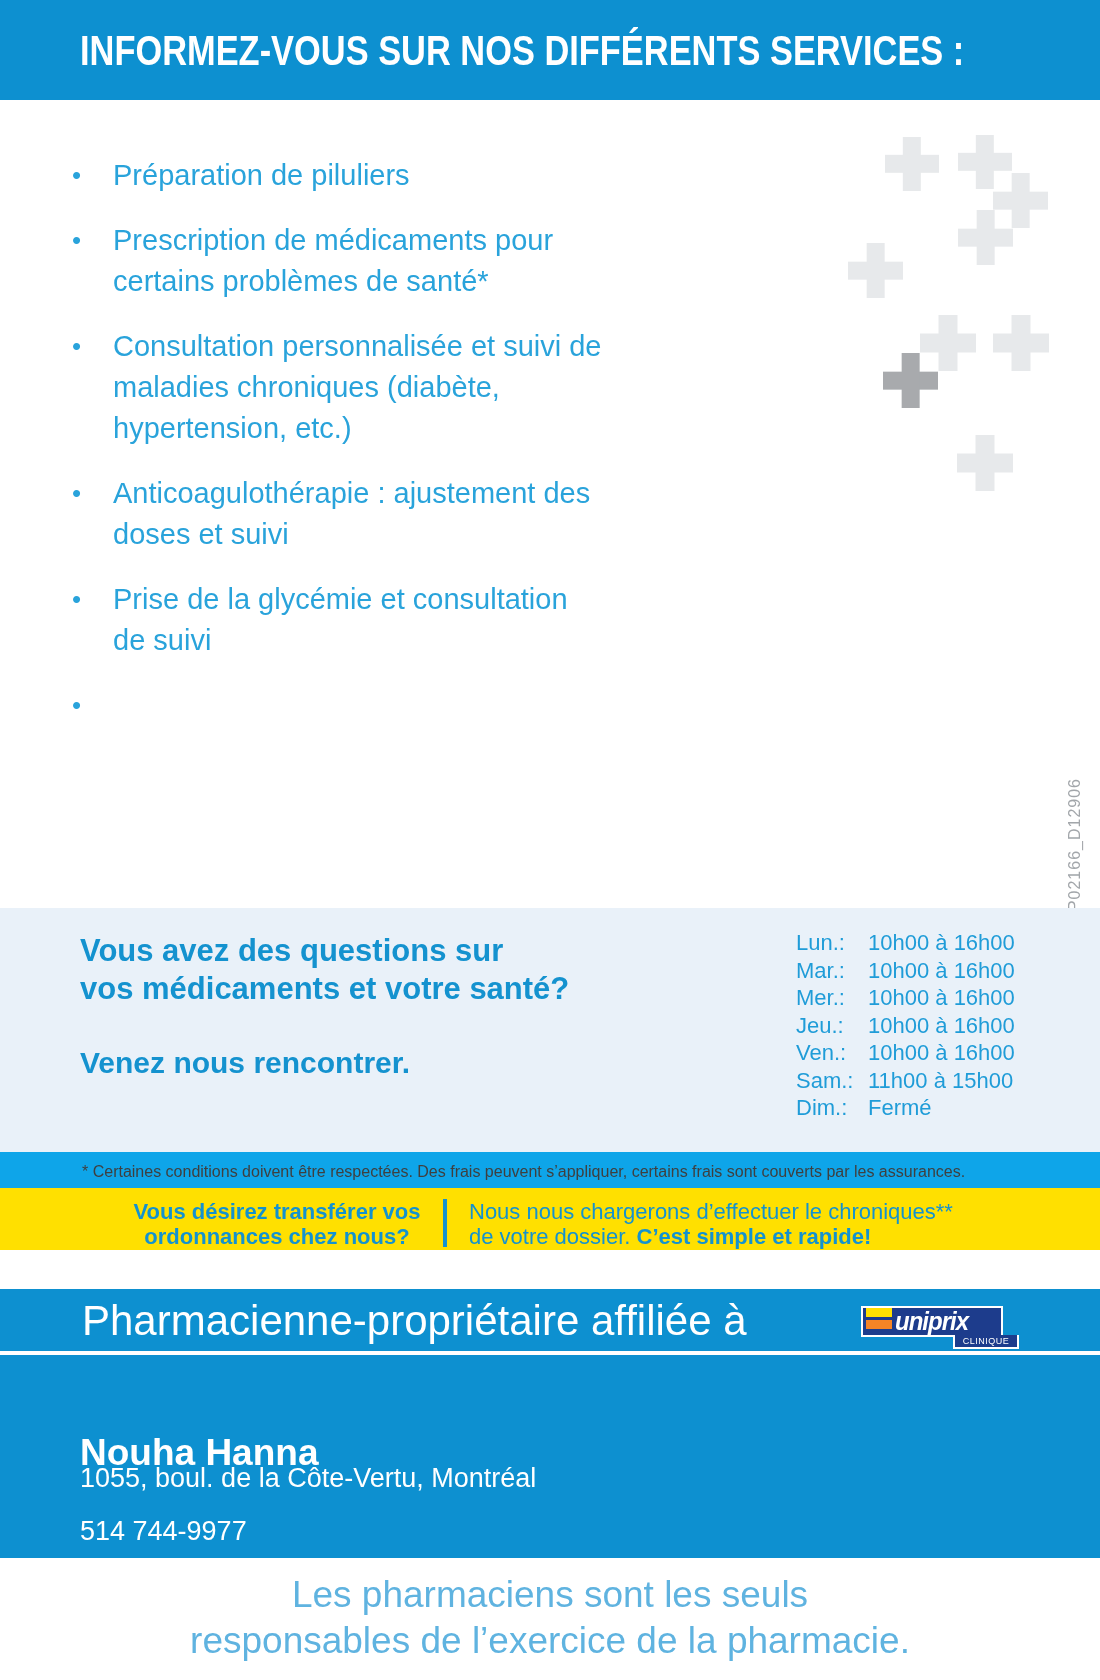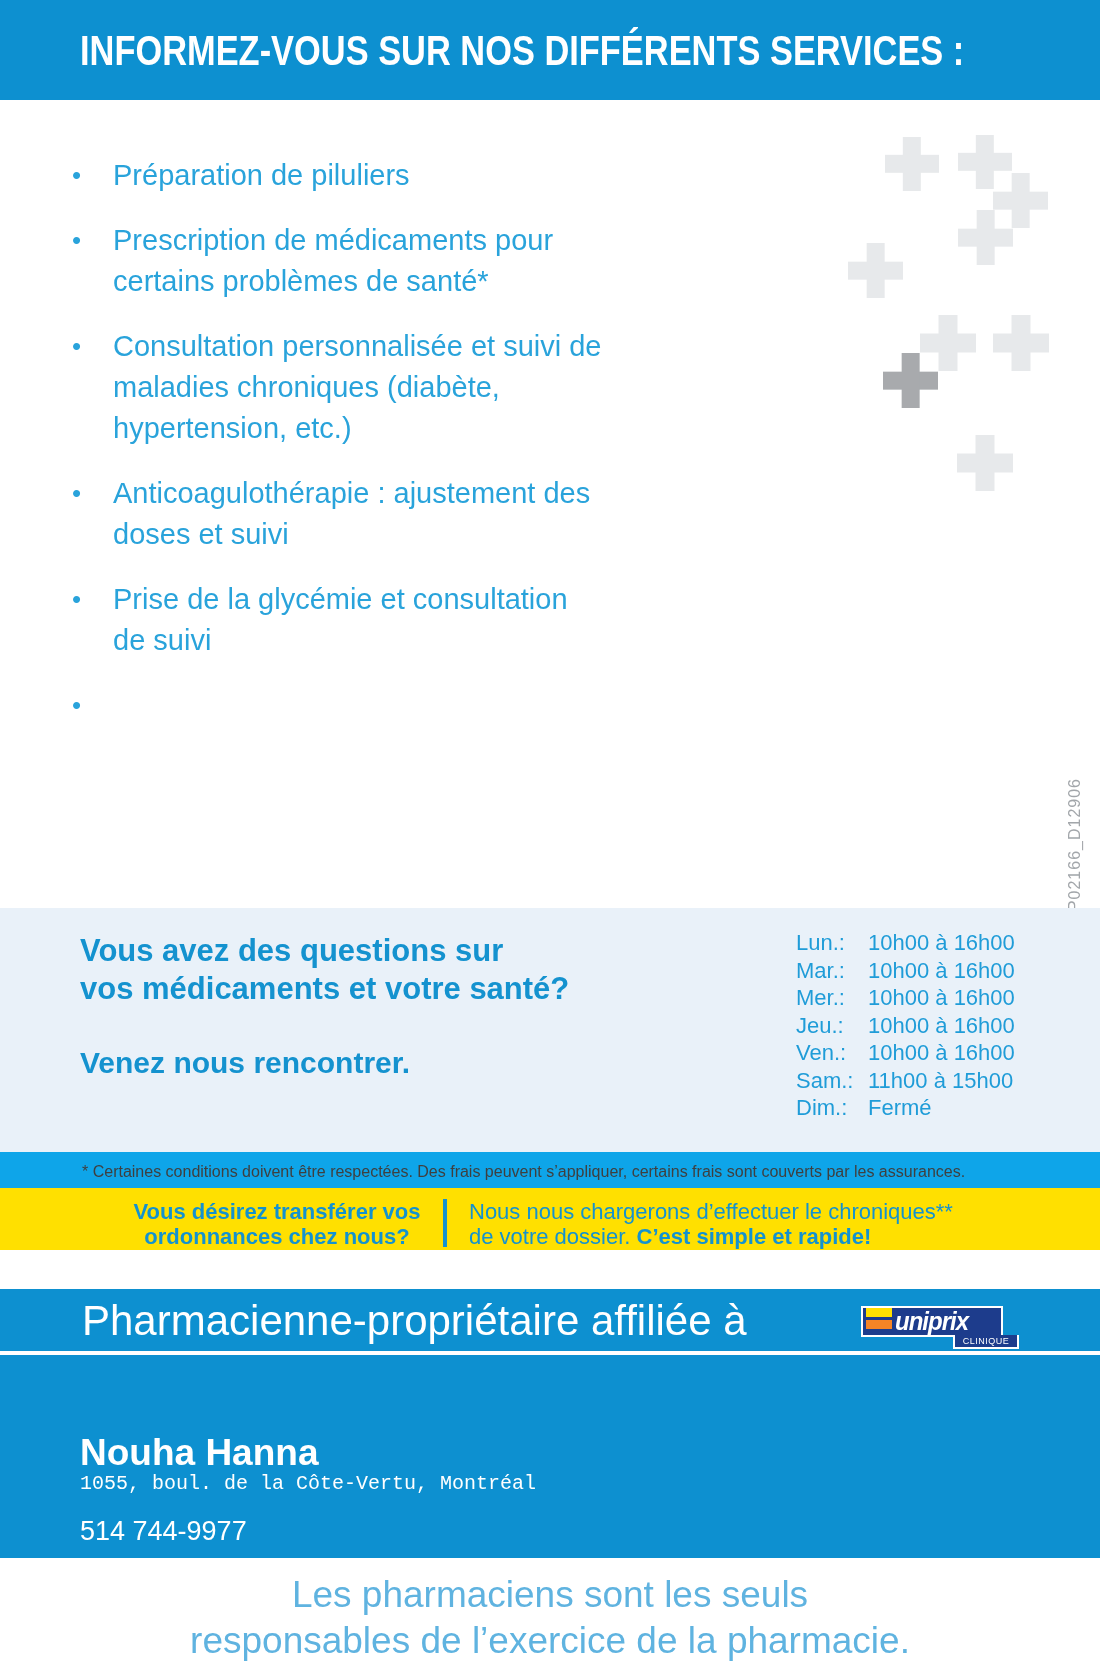--- a/index.html
+++ b/index.html
@@ -70,21 +70,21 @@
   .logo-bars .bar{height:9px;width:26px;}
   .bar-yellow{background:var(--logo-yellow);}
   .bar-orange{background:var(--logo-orange);}
   .logo-word{color:#ffffff;font-size:24px;font-weight:bold;font-style:italic;letter-spacing:-1px;margin-left:3px;transform:scaleY(1.05);}
   .logo-clinique{position:absolute;right:0;top:29px;width:66px;height:14px;background:var(--logo-navy);border:2px solid #ffffff;border-top:none;display:flex;align-items:center;justify-content:center;}
   .logo-clinique span{color:#ffffff;font-size:9px;font-weight:normal;letter-spacing:.5px;}
 
   
   .band-owner{position:absolute;left:0;top:1355px;width:1100px;height:203px;background:var(--brand-blue);color:#ffffff;}
   .owner-name{position:absolute;left:80px;top:77px;font-size:37px;font-weight:bold;}
-  .owner-address{position:absolute;left:80px;top:117px;font-size:20px;font-family:Liberation Mono, monospace;}
+  .owner-address{position:absolute;left:80px;top:108px;font-size:27px;}
   .owner-phone{position:absolute;left:80px;top:161px;font-size:27px;}
 
   
   .section-disclaimer{position:absolute;left:0;top:1558px;width:896px;height:122px;background:#ffffff;}
   .disclaimer-text{position:absolute;left:0;top:14px;width:1100px;text-align:center;color:var(--disclaimer-blue);font-size:37px;line-height:46px;white-space:pre-line;}
 </style>
 </head>
 <body>
 
 <div class="page">

